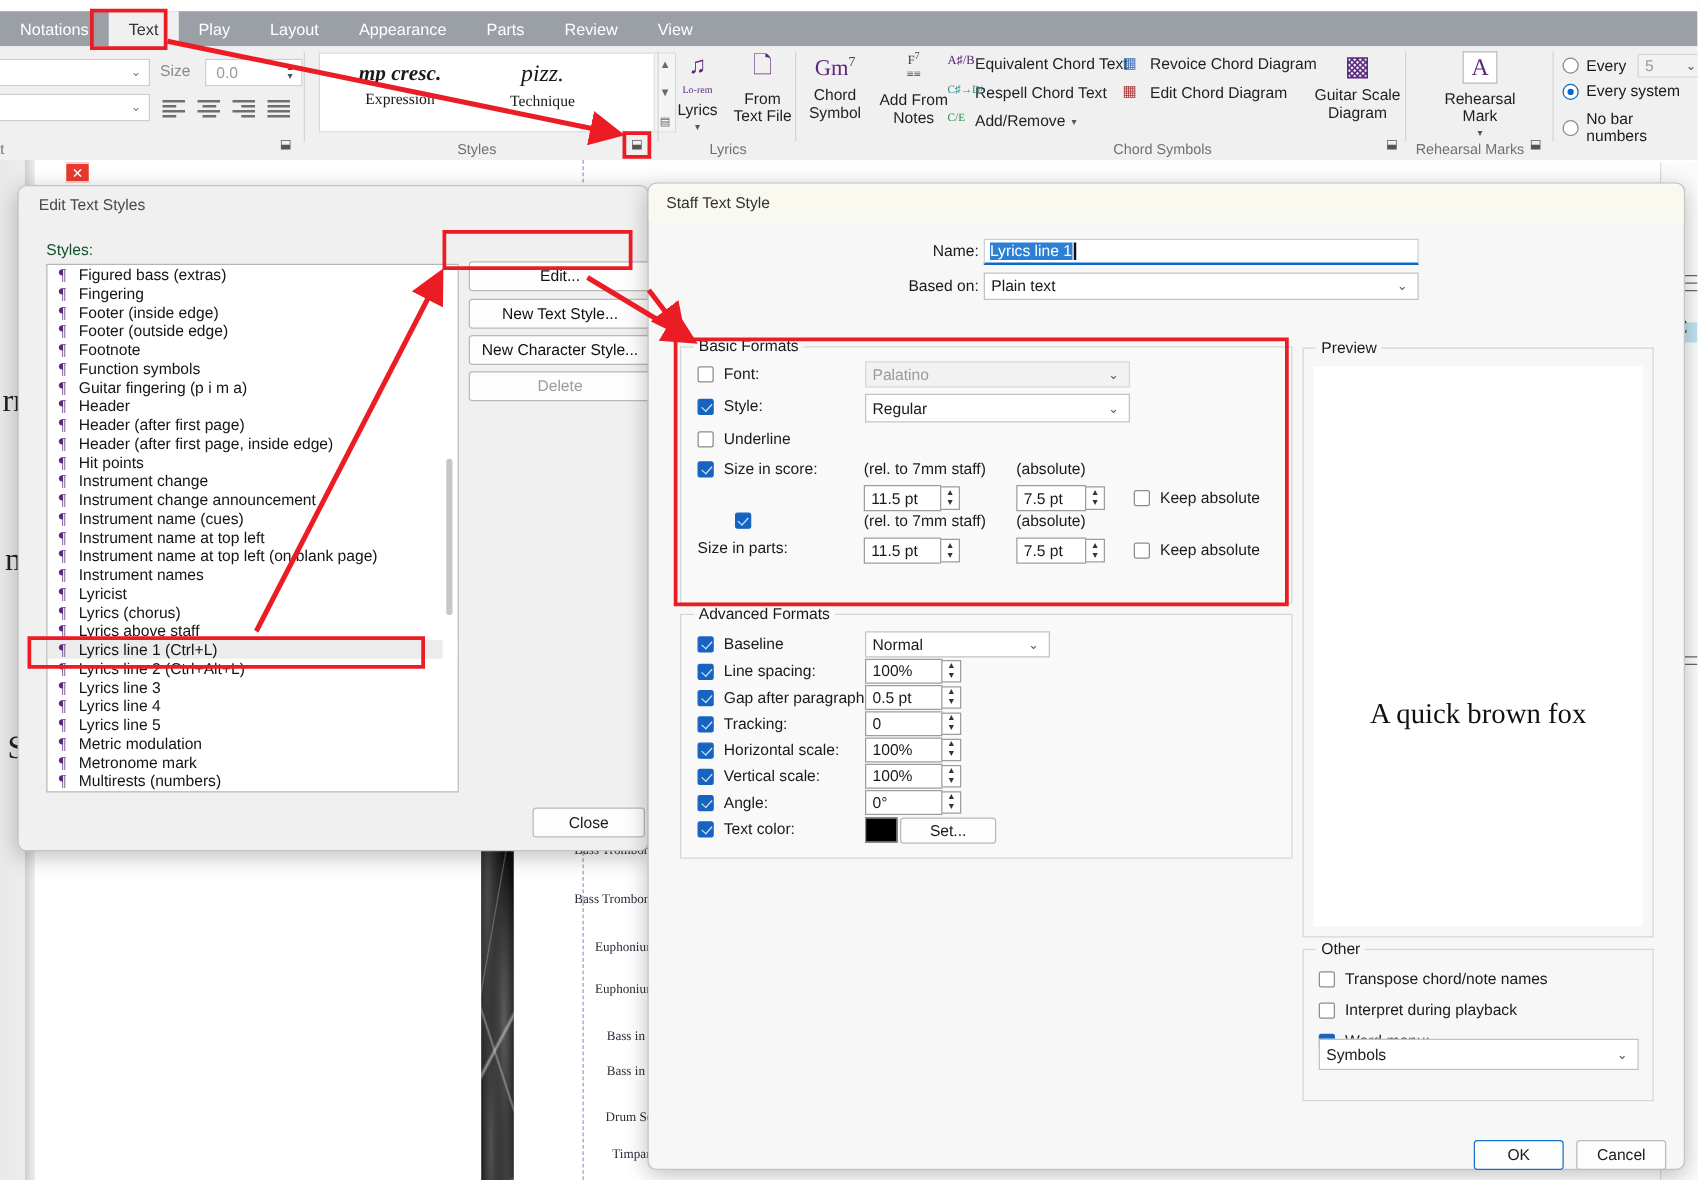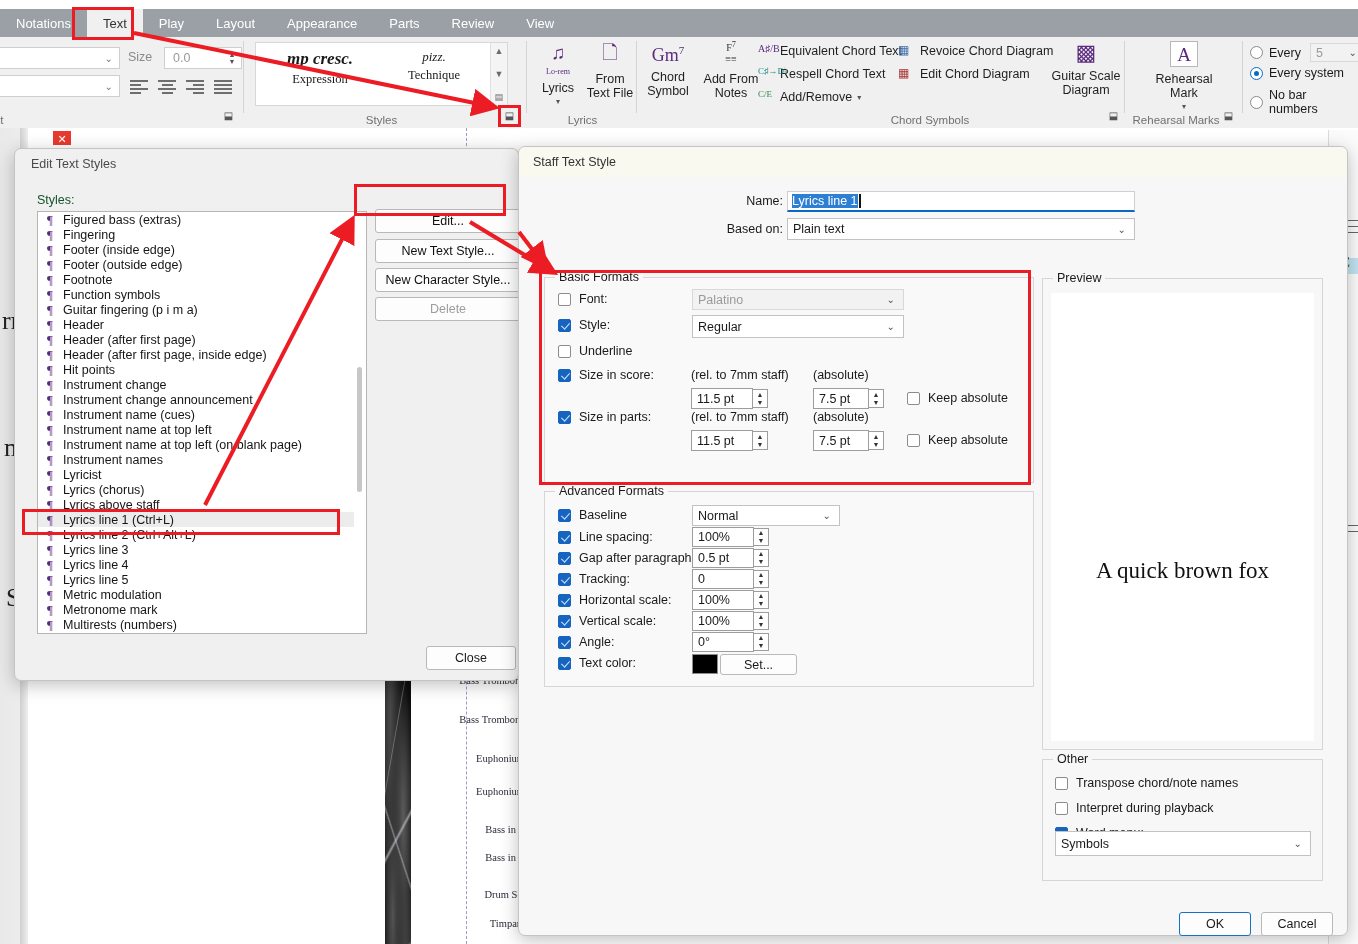--- a/index.html
+++ b/index.html
@@ -385,27 +385,27 @@
             <i style="width:18px"></i>
           </div>
 
         <div class="rgroup-label" style="left:-26px; width:90px; text-align:left;">ormat</div>
         <div class="dlg-launcher" style="left:222px; top:72px;">⬓</div>
       </div>
 
       <div class="rsep" style="left:243px;"></div>
 
       <div class="rgroup" style="left:255px; width:265px;">
-        <div class="gallery" style="left:0; top:5px; width:253px; height:64px;">
+        <div class="gallery" style="left:0; top:5px; width:286px; height:64px;">
           <div class="gal-item" style="left:8px; top:6px; width:112px;">
             <div class="gal-sym" style="font-size:17px; font-weight:bold;">mp cresc.</div>
             <div class="gal-cap" style="margin-top:3px;">Expression</div>
           </div>
           <div class="gal-item" style="left:128px; top:6px; width:100px;">
-            <div class="gal-sym" style="font-size:13px;">pizz.</div>
+            <div class="gal-sym" style="font-size:19px;">pizz.</div>
             <div class="gal-cap" style="margin-top:3px;">Technique</div>
           </div>
           <div class="gal-scroll">
             <span>▲</span>
             <span>▼</span>
             <span>▤</span>
           </div>
         </div>
         <div class="rgroup-label" style="left:0; width:253px;">Styles</div>
         <div class="dlg-launcher" style="left:248px; top:72px;">⬓</div>
@@ -712,21 +712,21 @@
         <span class="spinner">
             <span>▲</span>
             <span>▼</span>
           </span>
       </div>
       <div class="cbrow" style="left:362px; top:113px;">
         <span class="cbox"></span>
         <span>Keep absolute</span>
       </div>
 
-      <div class="cbrow" style="left:13px; top:132px;">
+      <div class="cbrow" style="left:13px; top:132px;flex-direction:column;">
         <span class="cbox on"></span>
         <span>Size in parts:</span>
       </div>
       <div class="sublabel" style="left:146px; top:132px;">(rel. to 7mm staff)</div>
       <div class="sublabel" style="left:268px; top:132px;">(absolute)</div>
       <div class="numbox" style="left:146px; top:152px; width:62px; height:21px;">
         <span>11.5 pt</span>
         <span class="spinner">
             <span>▲</span>
             <span>▼</span>

